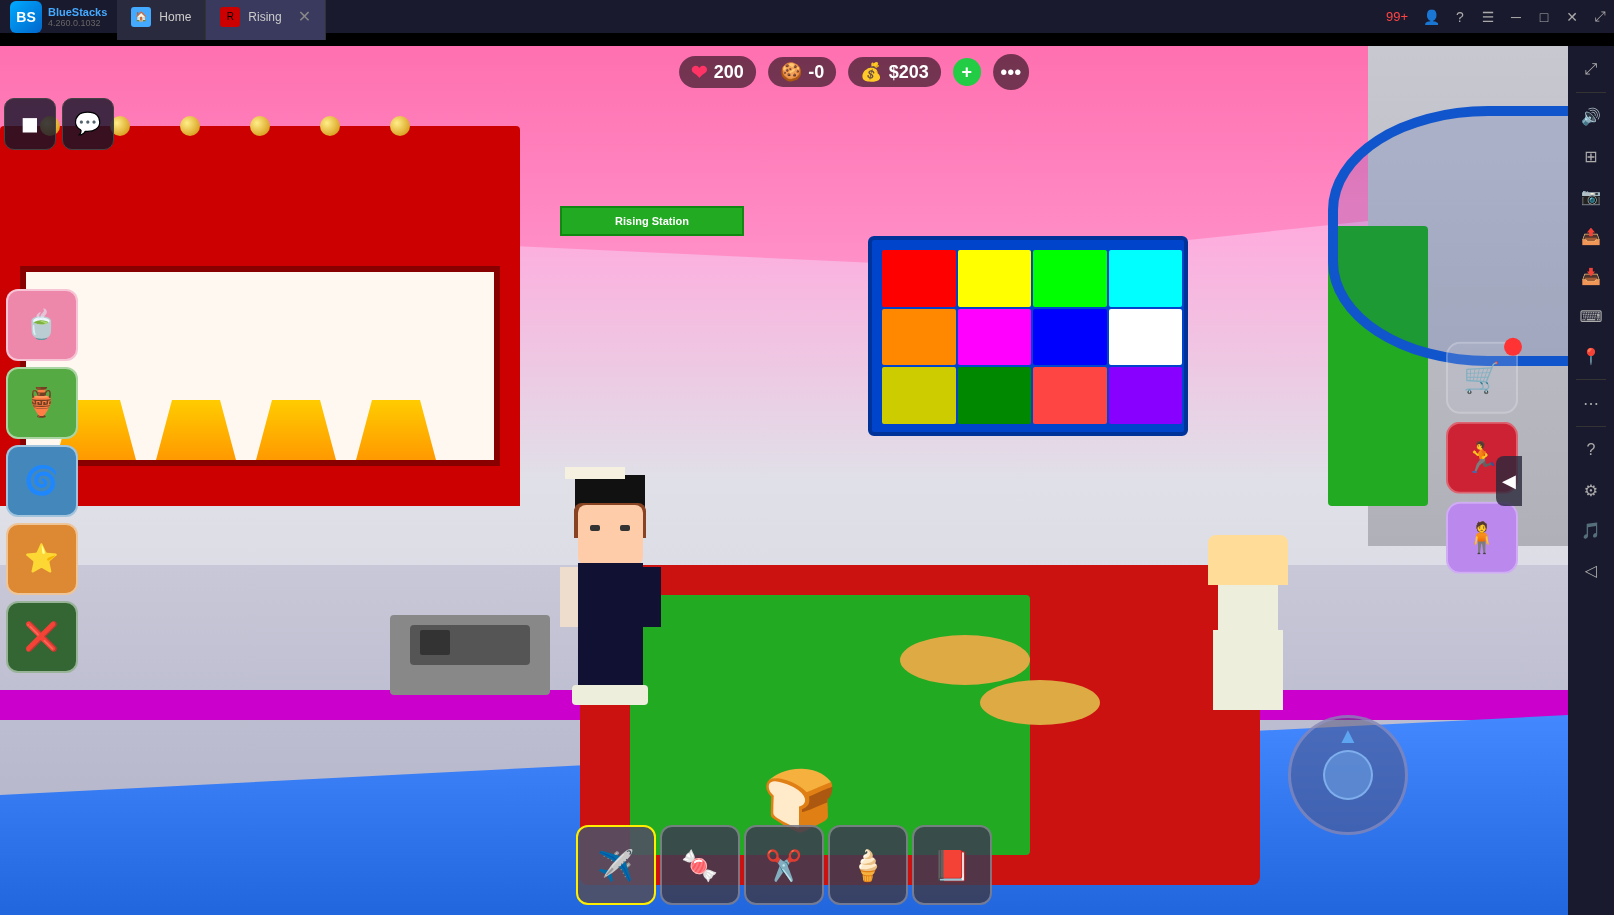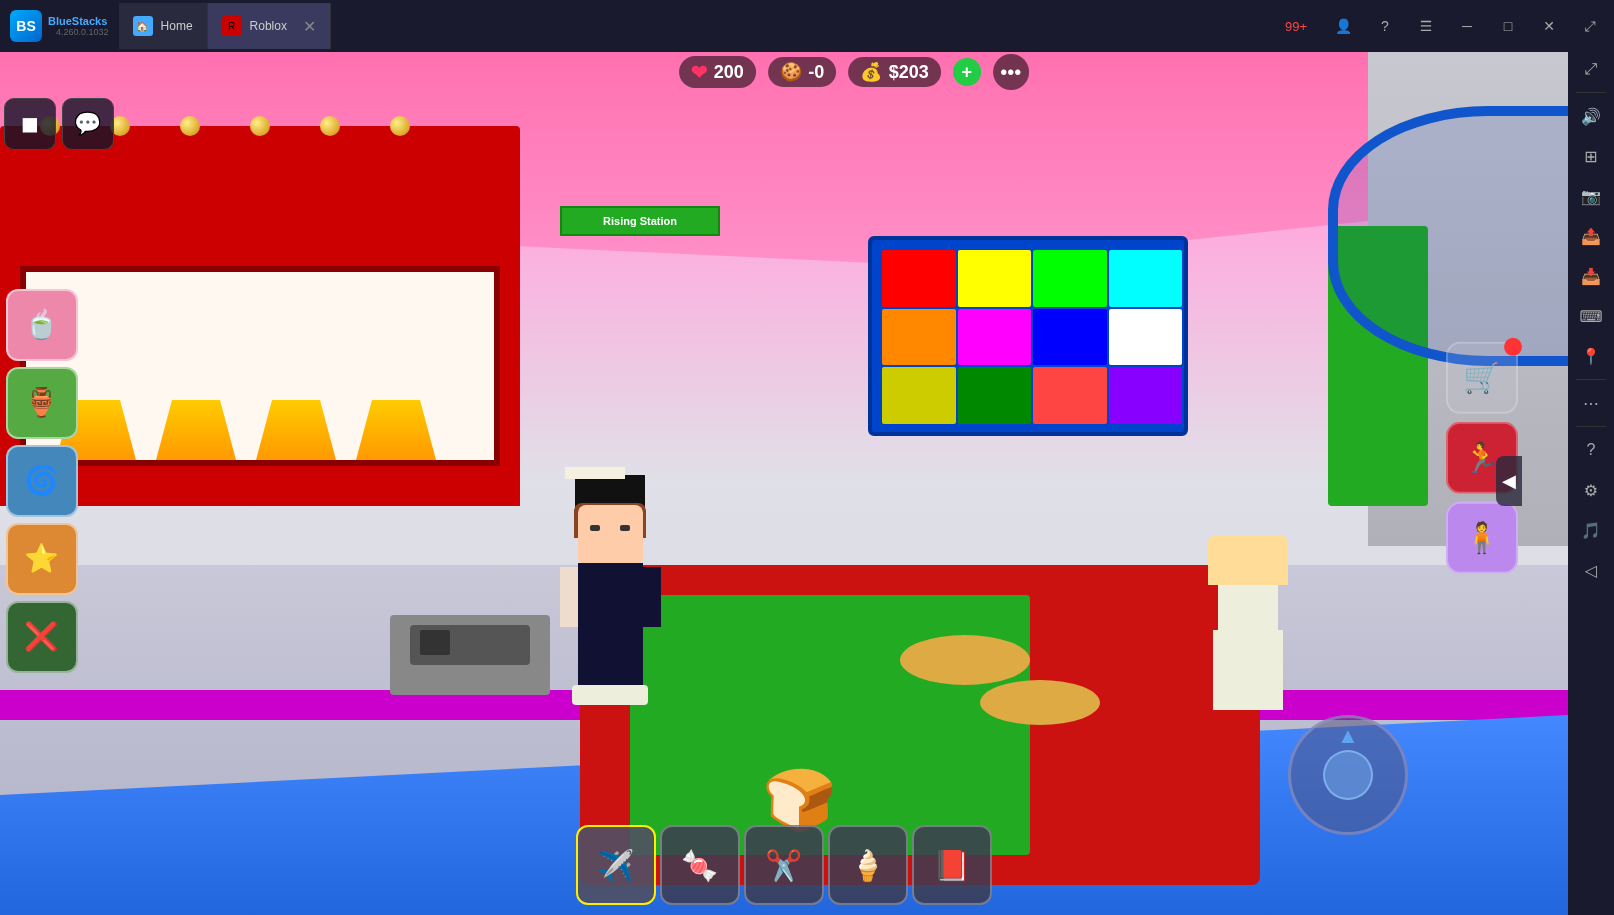--- a/index.html
+++ b/index.html
@@ -10,21 +10,21 @@
       font-family: 'Arial', sans-serif;
       background: #000;
       position: relative;
     }
 
     
     #window-chrome {
       position: absolute;
       top: 0; left: 0;
       width: 1614px;
-      height: 52px;
+      height: 33px;
       background: #1a1a2e;
       display: flex;
       align-items: center;
       z-index: 100;
     }
 
     #bluestacks-logo {
       display: flex;
       align-items: center;
       padding: 0 10px;
@@ -45,21 +45,20 @@
     }
 
     .bs-logo-text {
       color: #4af;
       font-size: 11px;
       font-weight: bold;
     }
     .bs-version {
       color: #666;
       font-size: 9px;
-      margin-left: 8px;
     }
 
     .tab {
       display: flex;
       align-items: center;
       height: 46px;
       padding: 0 14px;
       background: #2a2a3e;
       border-right: 1px solid #333;
       gap: 8px;
@@ -80,22 +79,21 @@
     }
     .tab-label {
       color: #ccc;
       font-size: 12px;
     }
 
     .window-controls {
       margin-left: auto;
       display: flex;
       align-items: center;
-      gap: 13px;
-      padding-right: 10px;
+      gap: 0;
     }
     .win-btn {
       width: 28px;
       height: 28px;
       border-radius: 4px;
       display: flex;
       align-items: center;
       justify-content: center;
       cursor: pointer;
       color: #aaa;
@@ -264,21 +262,21 @@
       height: 260px;
       background: #22aa22;
       border-radius: 4px;
     }
 
     
     .rising-station {
       position: absolute;
       top: 160px;
       left: 560px;
-      width: 160px;
+      width: 184px;
       height: 30px;
       background: #22aa22;
       display: flex;
       align-items: center;
       justify-content: center;
       color: white;
       font-size: 11px;
       font-weight: bold;
       border: 2px solid #118811;
     }
@@ -724,21 +722,21 @@
       <div class="bs-version">4.260.0.1032</div>
     </div>
   </div>
 
   <div class="tab">
     <div class="tab-icon">🏠</div>
     <span class="tab-label">Home</span>
   </div>
   <div class="tab active">
     <div class="tab-icon" style="background:#cc0000;">R</div>
-    <span class="tab-label">Roblox</span>
+    <span class="tab-label">Rising</span>
     <span style="color:#888; margin-left:8px; cursor:pointer;">✕</span>
   </div>
 
   <div class="window-controls">
     <div style="position:relative; display:flex; align-items:center; margin-right:10px;">
       <span style="color:#ff4444; font-size:13px;">99+</span>
     </div>
     <div class="win-btn">👤</div>
     <div class="win-btn">?</div>
     <div class="win-btn">☰</div>

